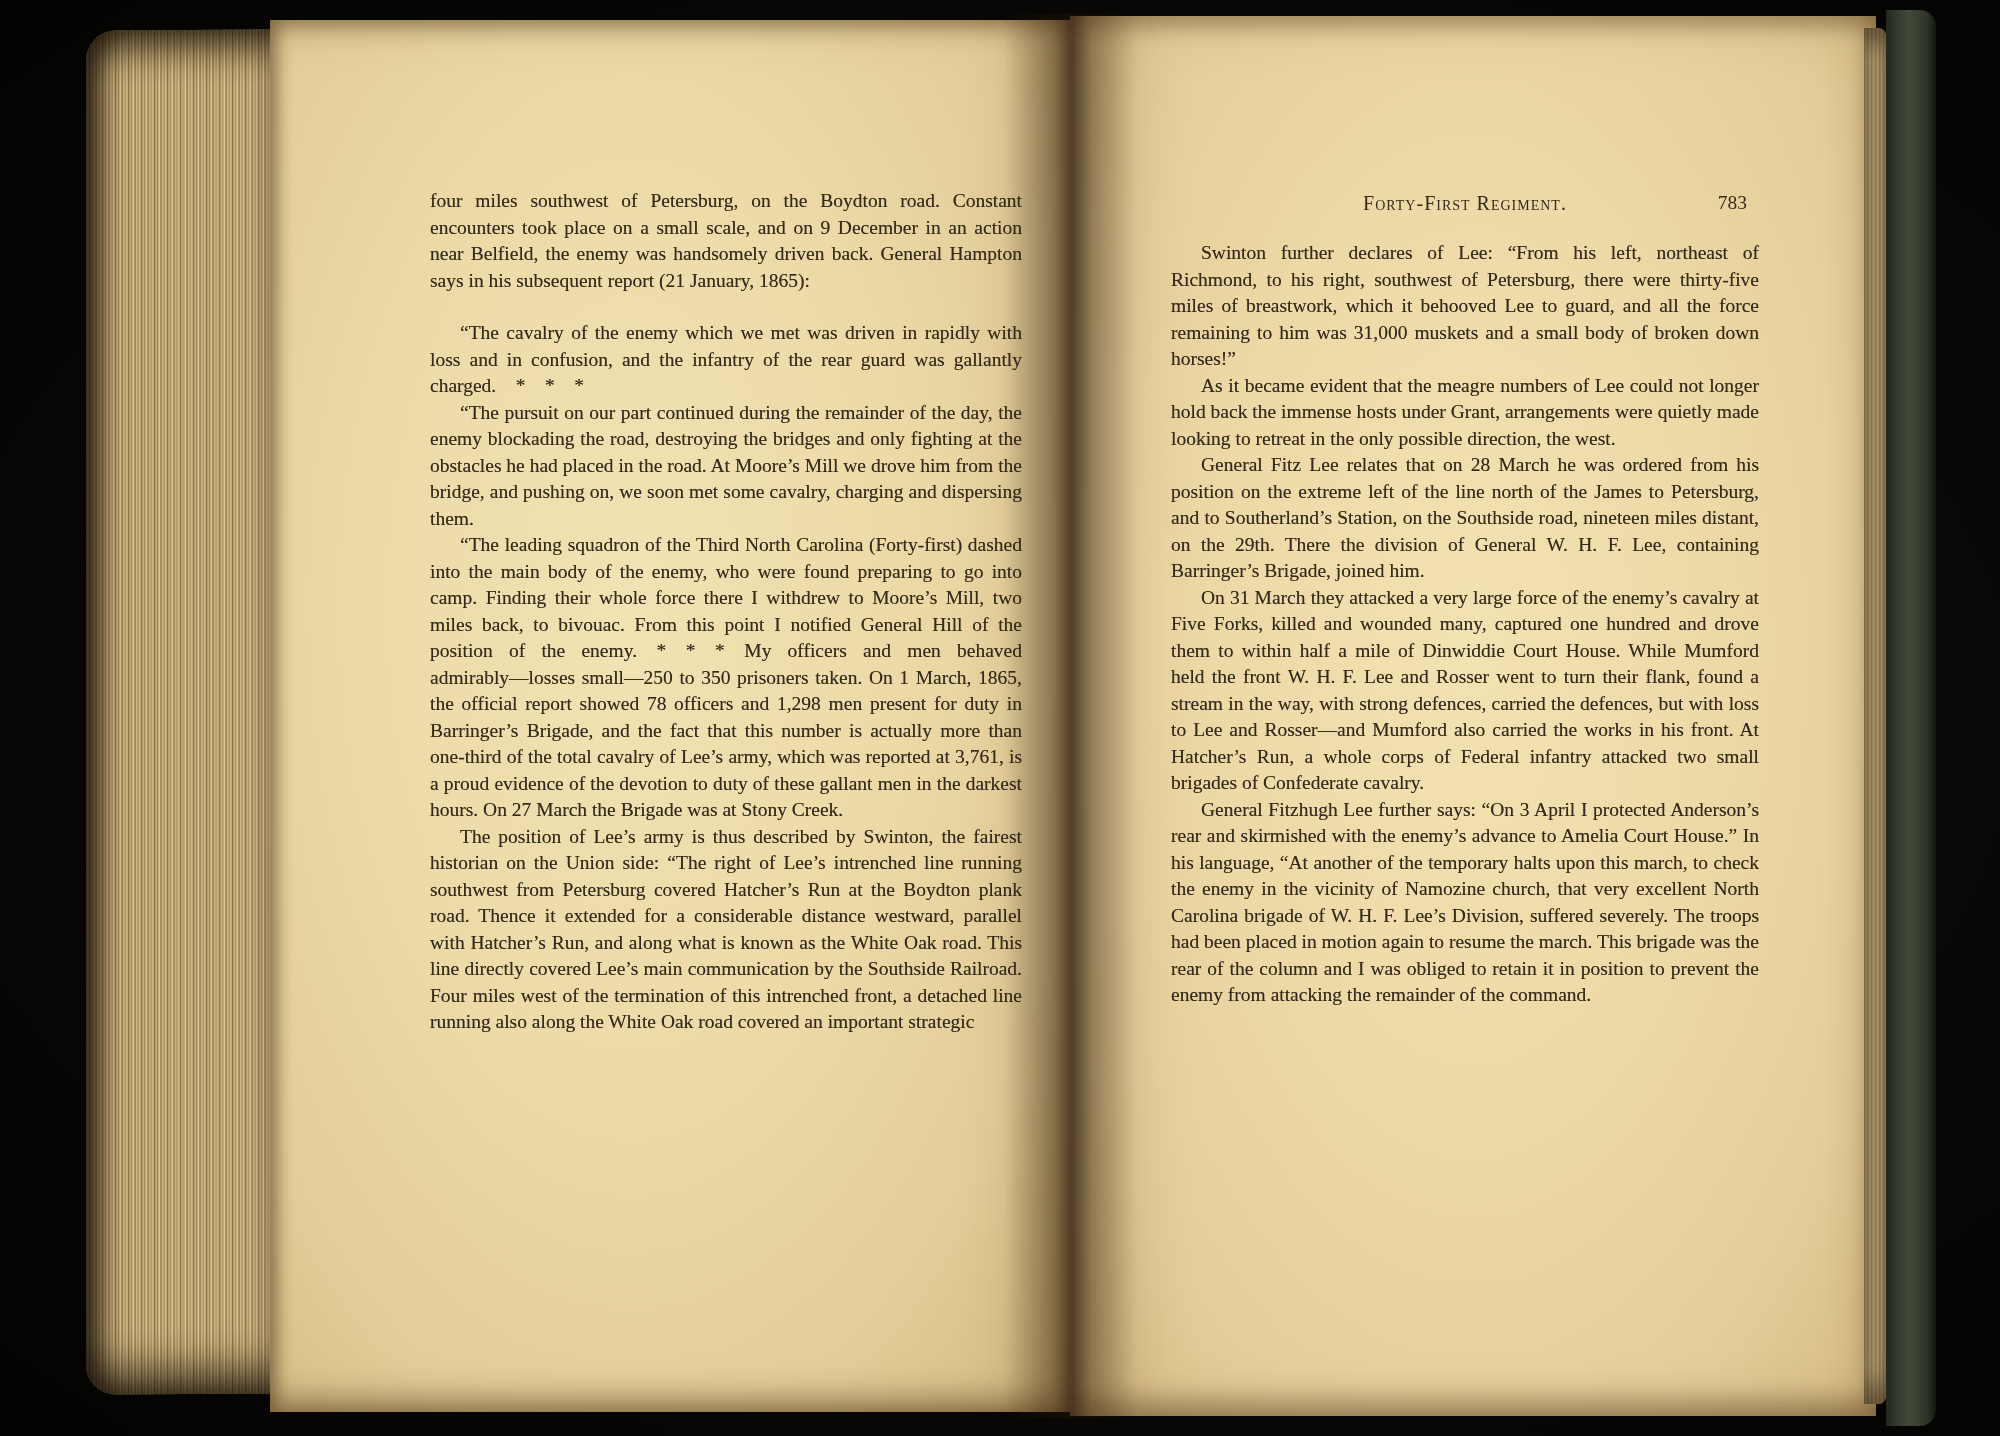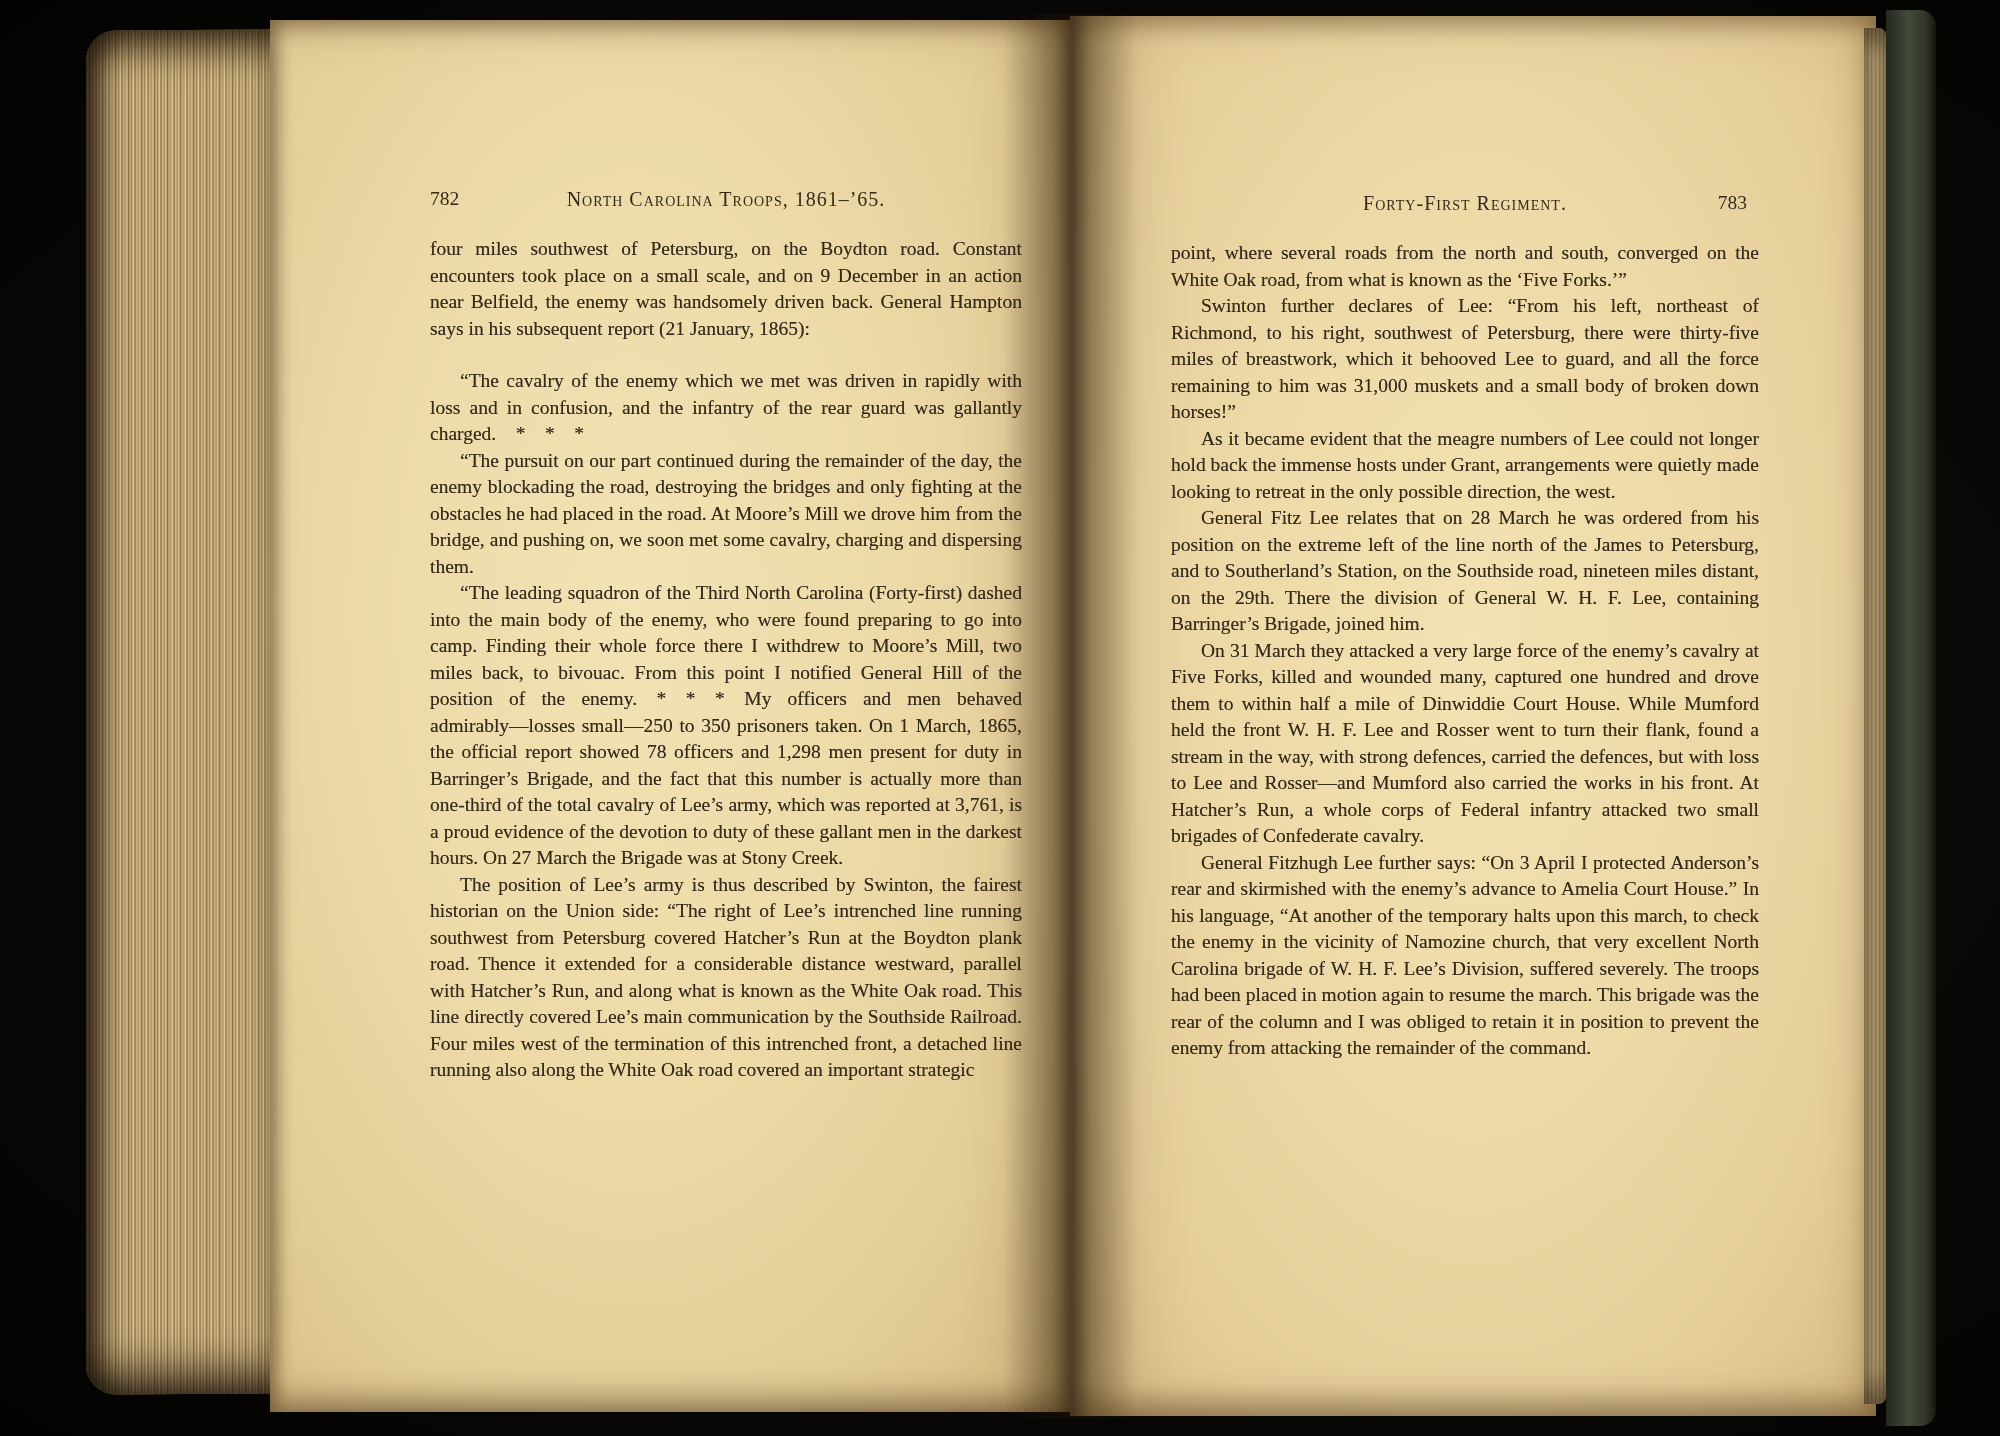--- a/index.html
+++ b/index.html
@@ -120,39 +120,34 @@
 </style>
 </head>
 <body>
 
 <div class="scene">
 
   <div class="page-stack-left"></div>
 
   <div class="page left-page">
     <div class="text-block left-text">
-      <div class="page-header">
-        <span class="page-number pn-left">782</span>
-        <span class="header-title">North Carolina Troops, 1861–’65.</span>
-      </div>
       <p class="para noindent">four miles southwest of Petersburg, on the Boydton road. Constant encounters took place on a small scale, and on 9 December in an action near Belfield, the enemy was handsomely driven back.  General Hampton says in his subsequent report (21 January, 1865):</p>
       <p class="para gap-above">“The cavalry of the enemy which we met was driven in rapidly with loss and in confusion, and the infantry of the rear guard was gallantly charged. * * *</p>
       <p class="para">“The pursuit on our part continued during the remainder of the day, the enemy blockading the road, destroying the bridges and only fighting at the obstacles he had placed in the road.  At Moore’s Mill we drove him from the bridge, and pushing on, we soon met some cavalry, charging and dispersing them.</p>
       <p class="para">“The leading squadron of the Third North Carolina (Forty-first) dashed into the main body of the enemy, who were found preparing to go into camp.  Finding their whole force there I withdrew to Moore’s Mill, two miles back, to bivouac. From this point I notified General Hill of the position of the enemy. * * * My officers and men behaved admirably—losses small—250 to 350 prisoners taken.  On 1 March, 1865, the official report showed 78 officers and 1,298 men present for duty in Barringer’s Brigade, and the fact that this number is actually more than one-third of the total cavalry of Lee’s army, which was reported at 3,761, is a proud evidence of the devotion to duty of these gallant men in the darkest hours.  On 27 March the Brigade was at Stony Creek.</p>
       <p class="para">The position of Lee’s army is thus described by Swinton, the fairest historian on the Union side: “The right of Lee’s intrenched line running southwest from Petersburg covered Hatcher’s Run at the Boydton plank road.  Thence it extended for a considerable distance westward, parallel with Hatcher’s Run, and along what is known as the White Oak road.  This line directly covered Lee’s main communication by the Southside Railroad.  Four miles west of the termination of this intrenched front, a detached line running also along the White Oak road covered an important strategic</p>
     </div>
   </div>
 
   <div class="page right-page">
     <div class="text-block right-text">
       <div class="page-header">
         <span class="header-title">Forty-First Regiment.</span>
         <span class="page-number pn-right">783</span>
       </div>
-      <p class="para noindent">point, where several roads from the north and south, converged on the White Oak road, from what is known as the ‘Five Forks.’”</p>
       <p class="para">Swinton further declares of Lee: “From his left, northeast of Richmond, to his right, southwest of Petersburg, there were thirty-five miles of breastwork, which it behooved Lee to guard, and all the force remaining to him was 31,000 muskets and a small body of broken down horses!”</p>
       <p class="para">As it became evident that the meagre numbers of Lee could not longer hold back the immense hosts under Grant, arrangements were quietly made looking to retreat in the only possible direction, the west.</p>
       <p class="para">General Fitz Lee relates that on 28 March he was ordered from his position on the extreme left of the line north of the James to Petersburg, and to Southerland’s Station, on the Southside road, nineteen miles distant, on the 29th.  There the division of General W. H. F. Lee, containing Barringer’s Brigade, joined him.</p>
       <p class="para">On 31 March they attacked a very large force of the enemy’s cavalry at Five Forks, killed and wounded many, captured one hundred and drove them to within half a mile of Dinwiddie Court House.  While Mumford held the front W. H. F. Lee and Rosser went to turn their flank, found a stream in the way, with strong defences, carried the defences, but with loss to Lee and Rosser—and Mumford also carried the works in his front.  At Hatcher’s Run, a whole corps of Federal infantry attacked two small brigades of Confederate cavalry.</p>
       <p class="para">General Fitzhugh Lee further says: “On 3 April I protected Anderson’s rear and skirmished with the enemy’s advance to Amelia Court House.”  In his language, “At another of the temporary halts upon this march, to check the enemy in the vicinity of Namozine church, that very excellent North Carolina brigade of W. H. F. Lee’s Division, suffered severely.  The troops had been placed in motion again to resume the march.  This brigade was the rear of the column and I was obliged to retain it in position to prevent the enemy from attacking the remainder of the command.</p>
     </div>
   </div>
 
   <div class="gutter-shadow"></div>
   <div class="right-edge-stack"></div>

